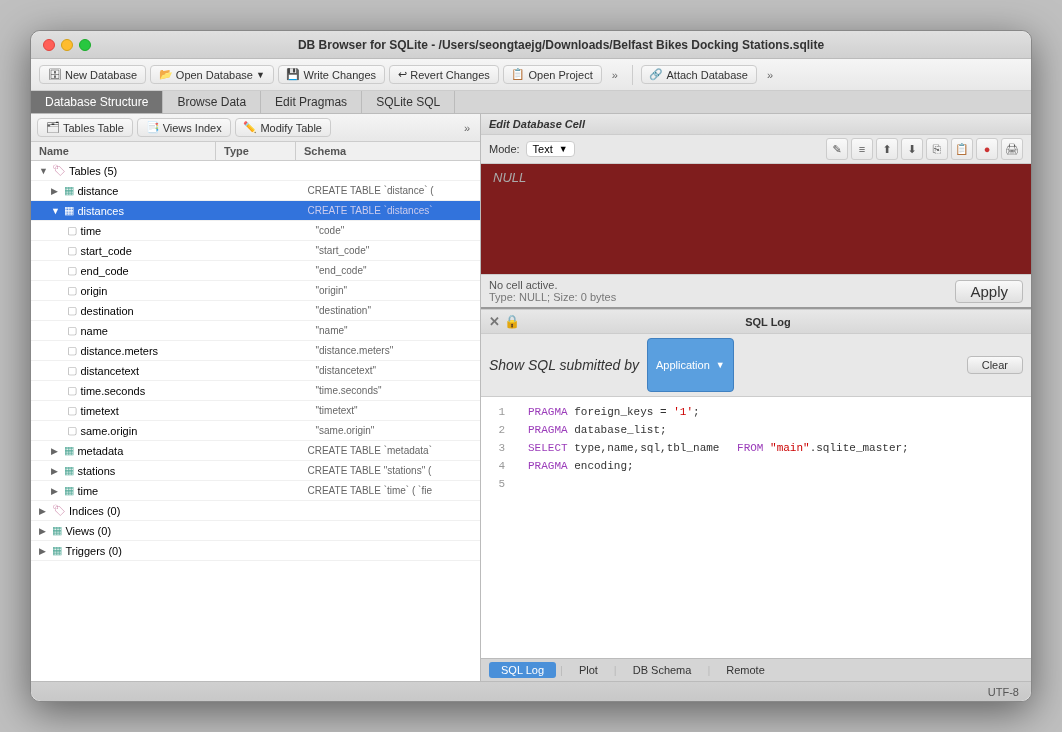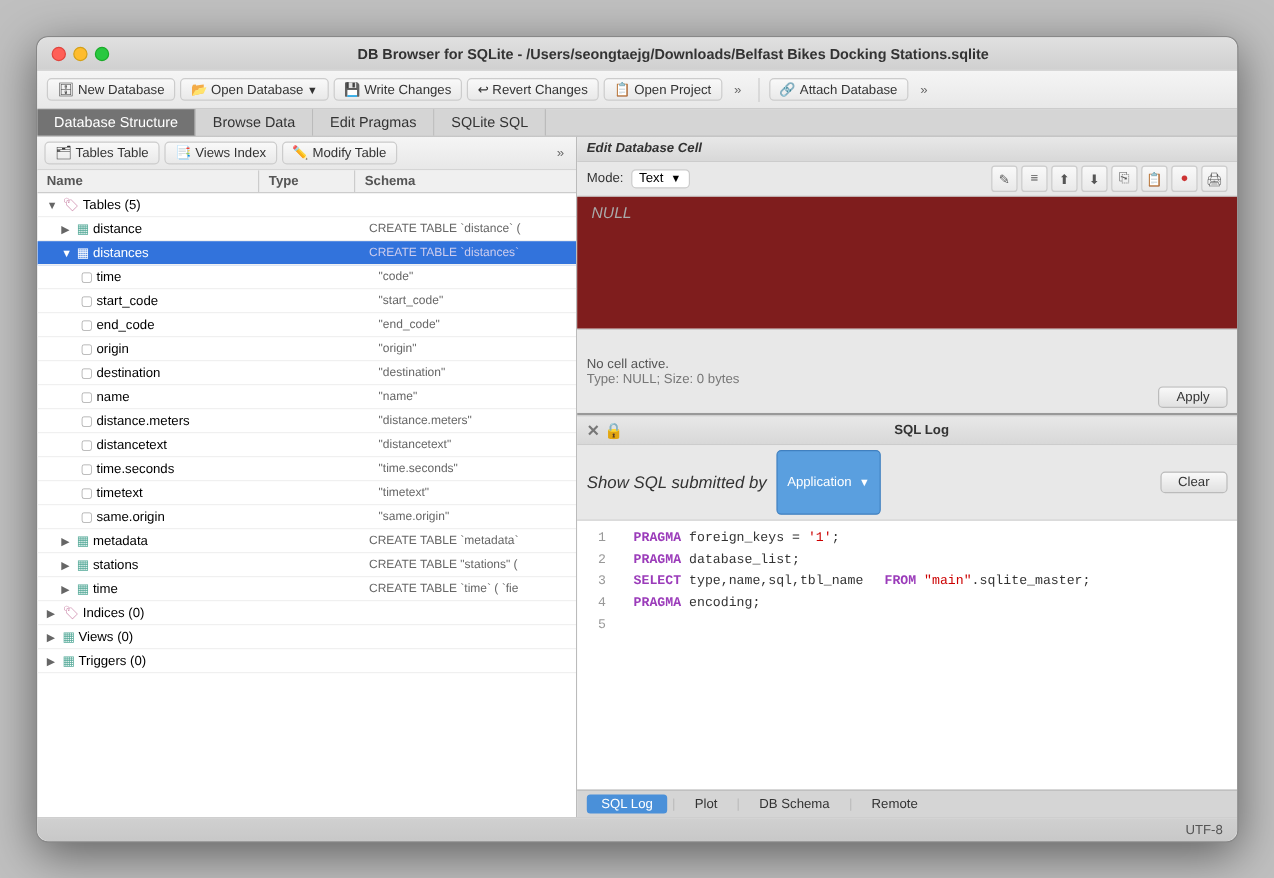--- a/index.html
+++ b/index.html
@@ -267,24 +267,23 @@
       border-top: 1px solid #ccc;
       font-size: 11px;
       color: #555;
     }
     .apply-btn {
       margin-left: auto;
       padding: 2px 14px;
       background: linear-gradient(to bottom, #f9f9f9, #e0e0e0);
       border: 1px solid #bbb;
       border-radius: 4px;
-      font-size: 11px;
-      cursor: pointer;
-      color: #333;
-      margin-top: 43px;
+      font-size: 15px;
+      cursor: pointer;
+      color: #333;
     }
     
     .sql-log {
       display: flex;
       flex-direction: column;
       flex: 1;
     }
     .sql-log-header {
       background: linear-gradient(to bottom, #e8e8e8, #d8d8d8);
       padding: 4px 8px;
@@ -336,21 +335,21 @@
       font-size: 11px;
       overflow-y: auto;
     }
     .sql-line {
       display: flex;
       gap: 12px;
       line-height: 18px;
     }
     .sql-line-num { color: #999; width: 16px; text-align: right; flex-shrink: 0; }
     .sql-line-content { color: #333; }
-    .kw { color: #9b3cba; font-weight: bold; padding-left: 11px; }
+    .kw { color: #9b3cba; font-weight: normal; padding-left: 11px; }
     .str { color: #c00; }
     
     .bottom-tabs {
       display: flex;
       align-items: center;
       background: #d5d5d5;
       border-top: 1px solid #bbb;
       padding: 3px 8px;
       gap: 4px;
       flex-shrink: 0;

